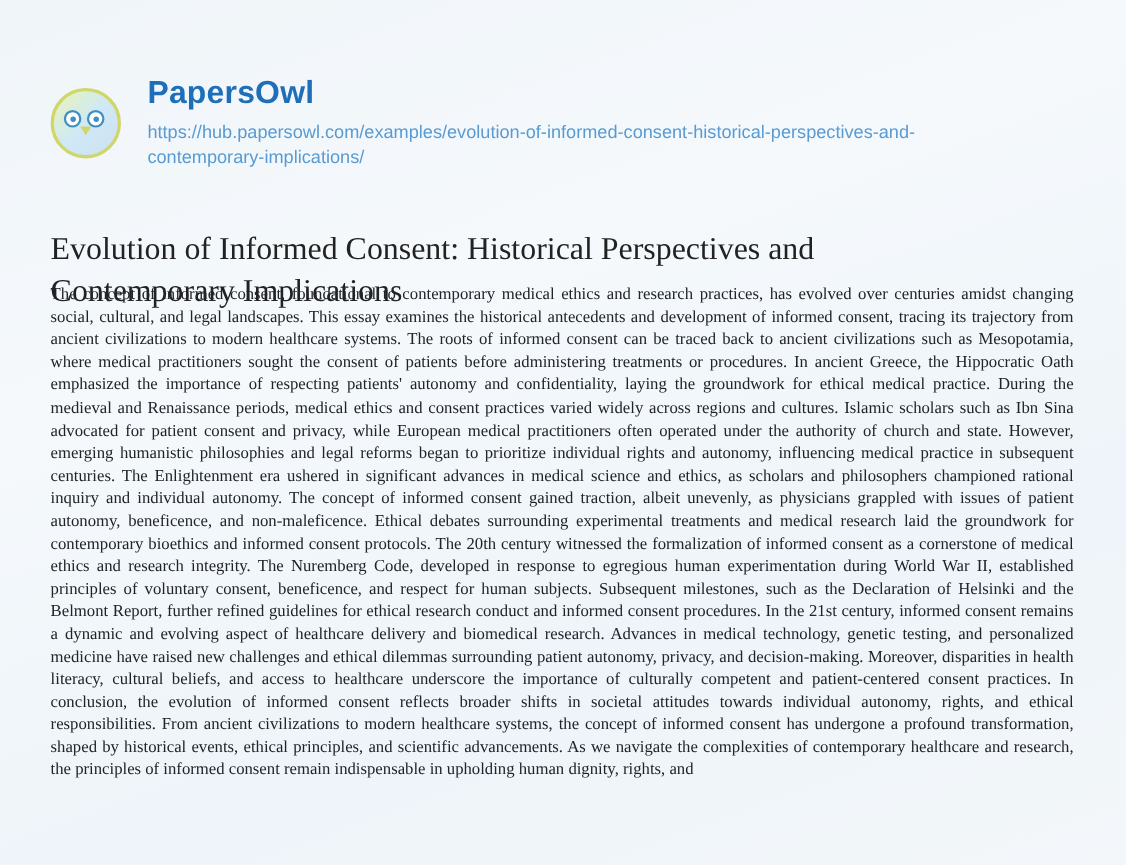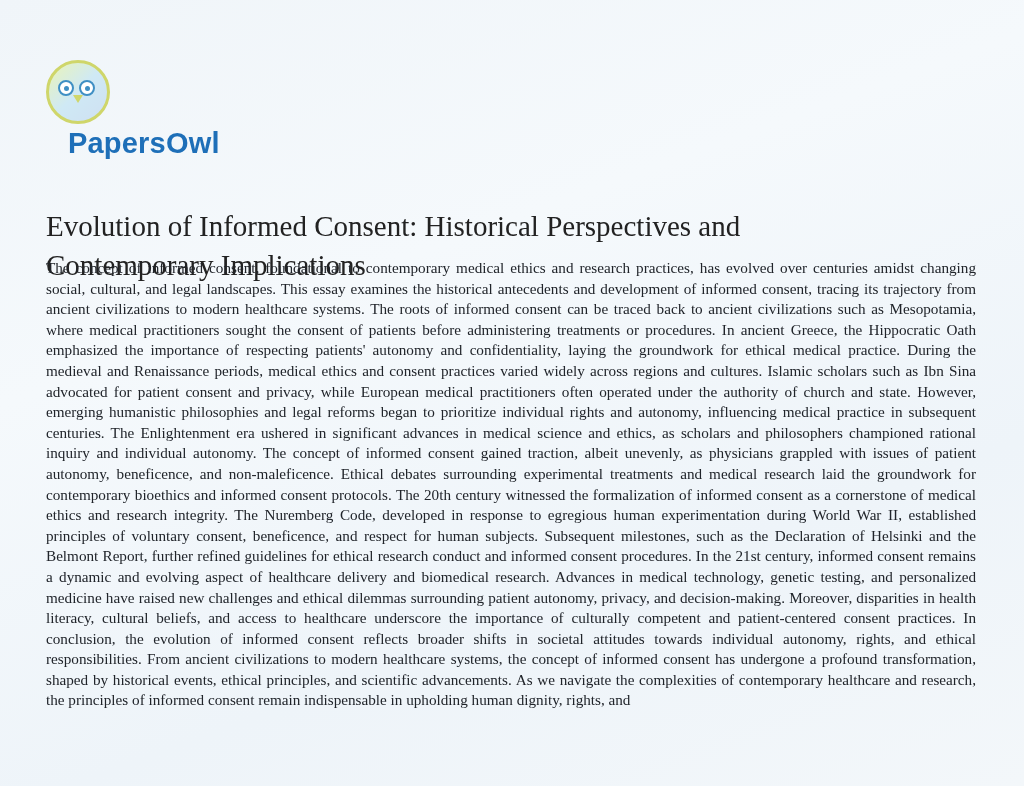--- a/index.html
+++ b/index.html
@@ -29,22 +29,22 @@
     bottom: 0;
     background: linear-gradient(160deg, #f0f5f9 0%, #f5f9fc 35%, #eef4f9 70%, #f3f7fa 100%);
   }
   .header {
     position: absolute;
     left: 46px;
     top: 56px;
     right: 46px;
     height: 110px;
     display: flex;
-    flex-direction: column;
-    align-items: flex-start;
+    flex-direction: row;
+    align-items: center;
   }
   .logo-mark {
     width: 66px;
     height: 66px;
     flex: 0 0 66px;
     position: relative;
     margin-top: 4px;
   }
   .brand-block {
     margin-left: 22px;
@@ -153,20 +153,21 @@
             <div class="owl-pupil"></div>
           </div>
           <div class="owl-eye right">
             <div class="owl-pupil"></div>
           </div>
           <div class="owl-beak"></div>
         </div>
       </div>
       <div class="brand-block">
         <div class="brand-name">PapersOwl</div>
+        <div class="brand-url">https://hub.papersowl.com/examples/evolution-of-informed-consent-historical-perspectives-and-contemporary-implications/</div>
       </div>
     </div>
 
     <h1 class="doc-title">Evolution of Informed Consent: Historical Perspectives and Contemporary Implications</h1>
 
     <div class="doc-body">The concept of informed consent, foundational to contemporary medical ethics and research practices, has evolved over centuries amidst changing social, cultural, and legal landscapes. This essay examines the historical antecedents and development of informed consent, tracing its trajectory from ancient civilizations to modern healthcare systems. The roots of informed consent can be traced back to ancient civilizations such as Mesopotamia, where medical practitioners sought the consent of patients before administering treatments or procedures. In ancient Greece, the Hippocratic Oath emphasized the importance of respecting patients' autonomy and confidentiality, laying the groundwork for ethical medical practice. During the medieval and Renaissance periods, medical ethics and consent practices varied widely across regions and cultures. Islamic scholars such as Ibn Sina advocated for patient consent and privacy, while European medical practitioners often operated under the authority of church and state. However, emerging humanistic philosophies and legal reforms began to prioritize individual rights and autonomy, influencing medical practice in subsequent centuries. The Enlightenment era ushered in significant advances in medical science and ethics, as scholars and philosophers championed rational inquiry and individual autonomy. The concept of informed consent gained traction, albeit unevenly, as physicians grappled with issues of patient autonomy, beneficence, and non-maleficence. Ethical debates surrounding experimental treatments and medical research laid the groundwork for contemporary bioethics and informed consent protocols. The 20th century witnessed the formalization of informed consent as a cornerstone of medical ethics and research integrity. The Nuremberg Code, developed in response to egregious human experimentation during World War II, established principles of voluntary consent, beneficence, and respect for human subjects. Subsequent milestones, such as the Declaration of Helsinki and the Belmont Report, further refined guidelines for ethical research conduct and informed consent procedures. In the 21st century, informed consent remains a dynamic and evolving aspect of healthcare delivery and biomedical research. Advances in medical technology, genetic testing, and personalized medicine have raised new challenges and ethical dilemmas surrounding patient autonomy, privacy, and decision-making. Moreover, disparities in health literacy, cultural beliefs, and access to healthcare underscore the importance of culturally competent and patient-centered consent practices. In conclusion, the evolution of informed consent reflects broader shifts in societal attitudes towards individual autonomy, rights, and ethical responsibilities. From ancient civilizations to modern healthcare systems, the concept of informed consent has undergone a profound transformation, shaped by historical events, ethical principles, and scientific advancements. As we navigate the complexities of contemporary healthcare and research, the principles of informed consent remain indispensable in upholding human dignity, rights, and</div>
 
   </div>
 </div>
 

